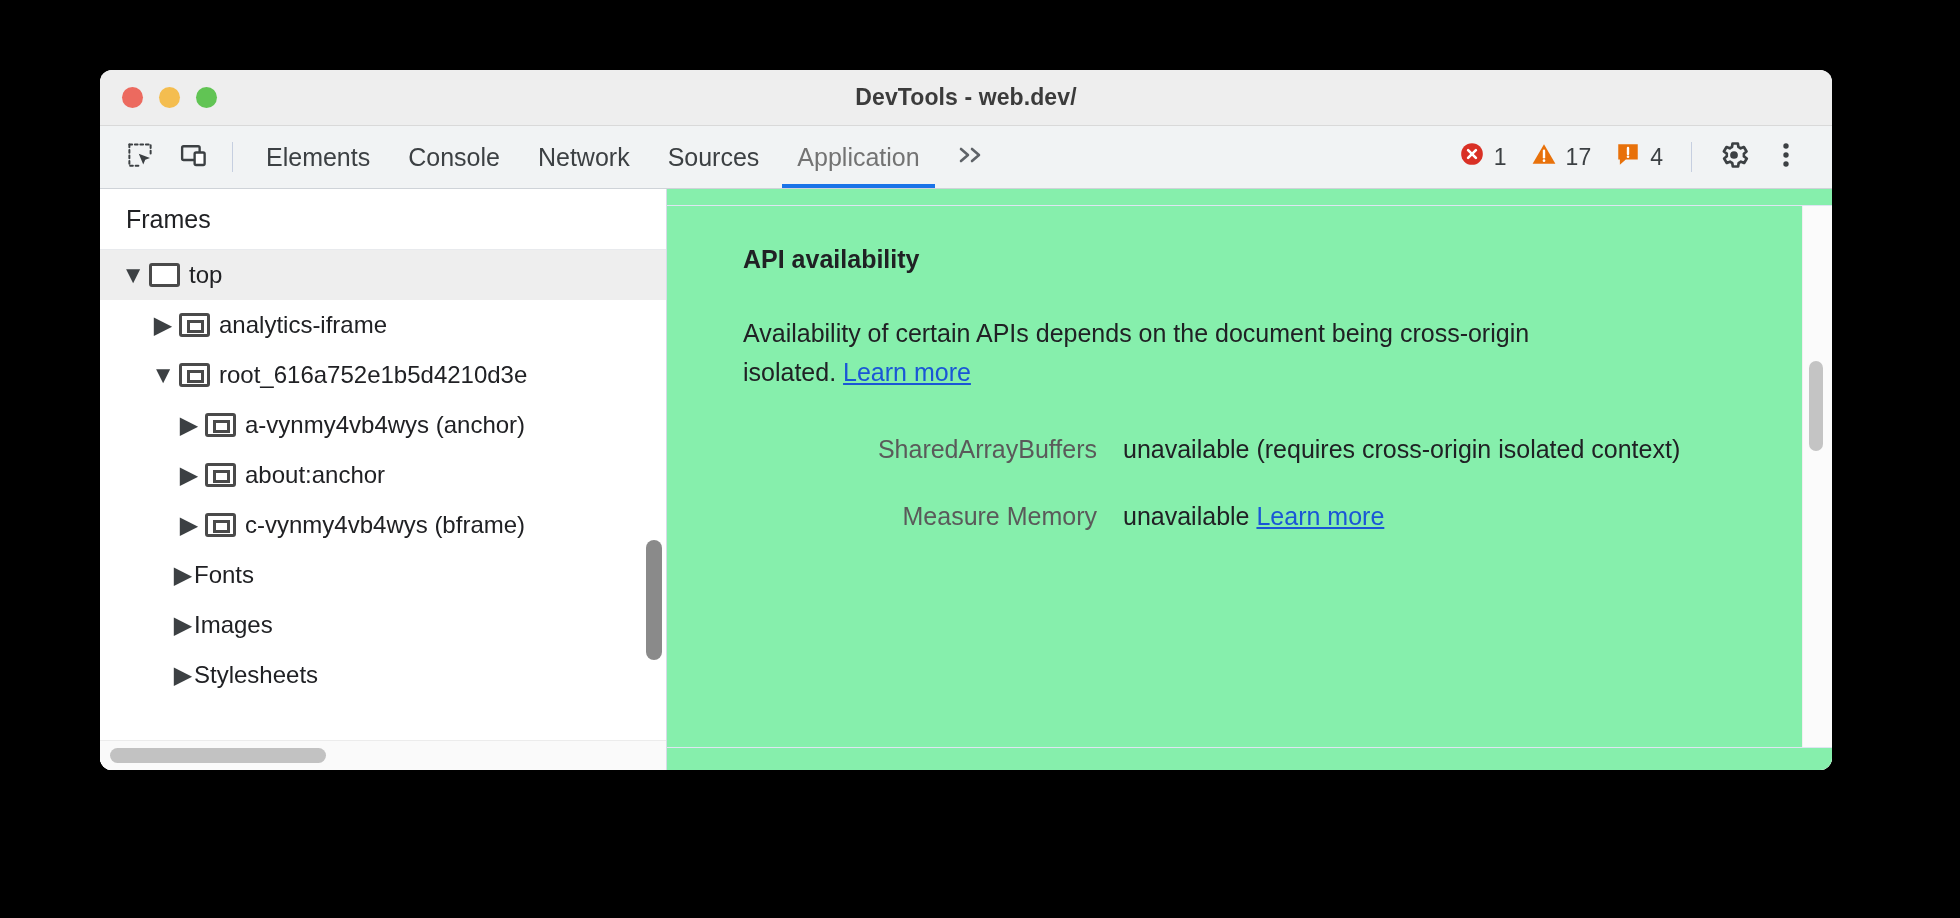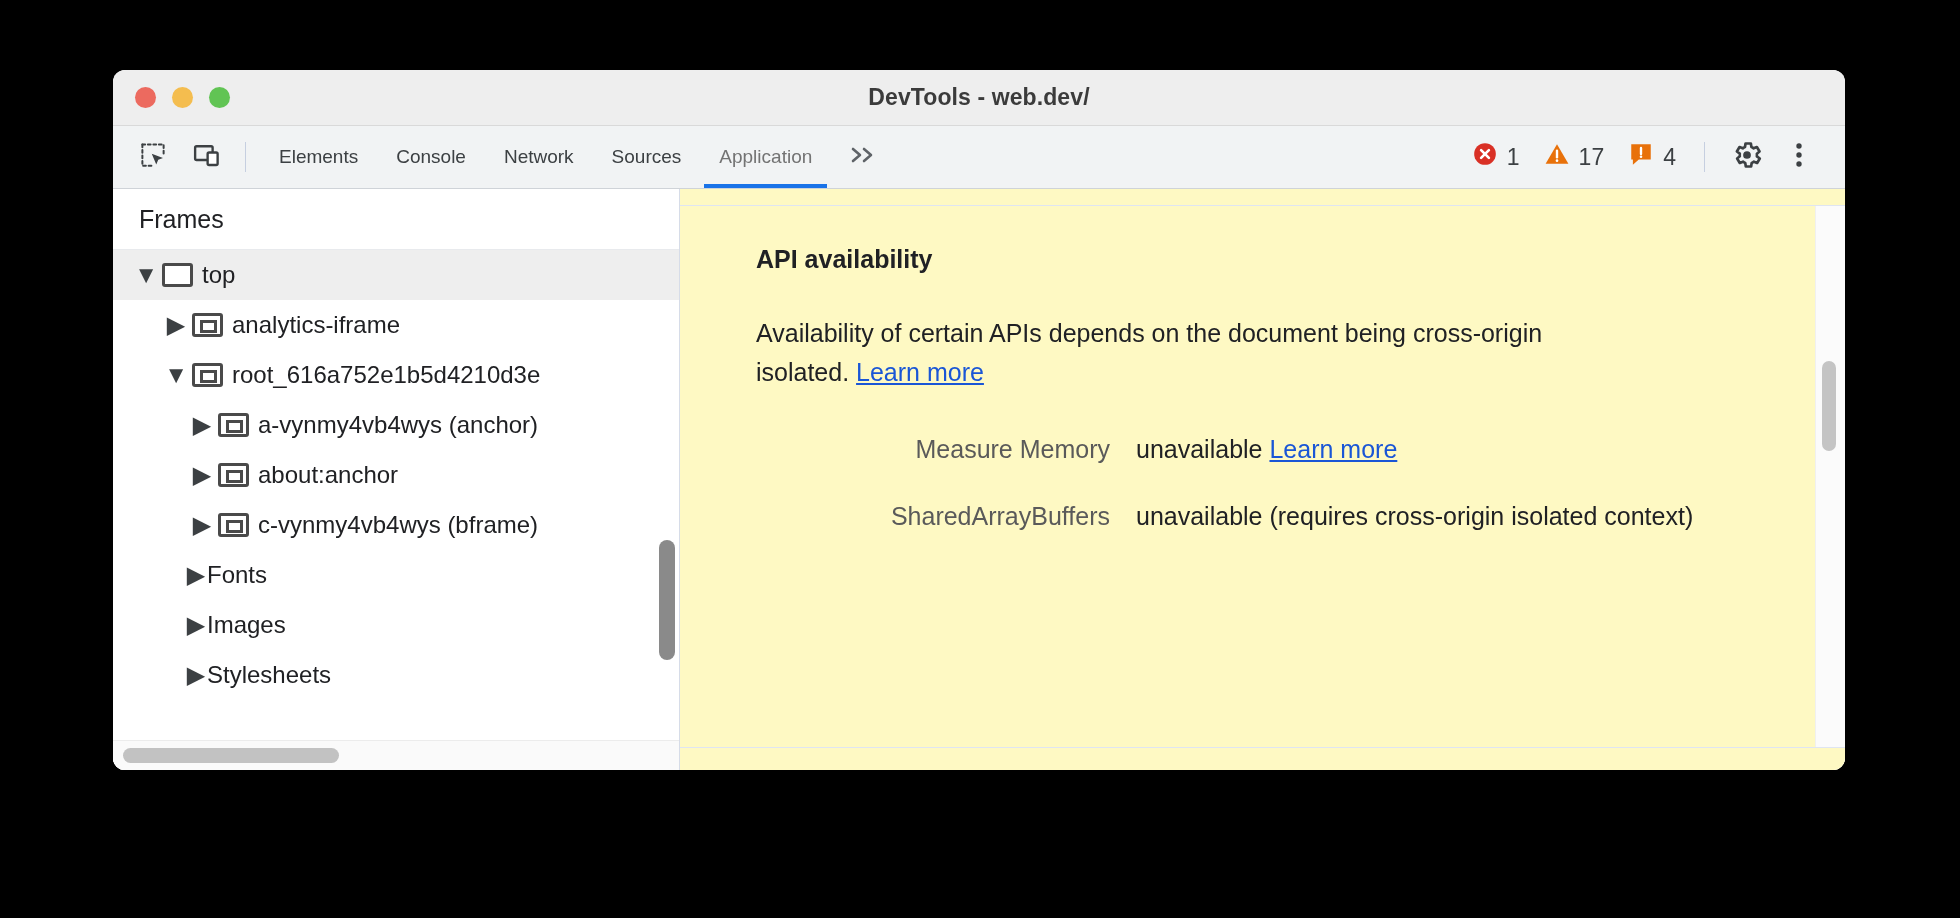--- a/index.html
+++ b/index.html
@@ -6,21 +6,21 @@
   html, body {
     width: 1960px; height: 918px;
     background: #000000;
     font-family: "Liberation Sans", sans-serif;
     overflow: hidden;
   }
 
   
   .window {
     position: absolute;
-    left: 113px; top: 70px;
+    left: 100px; top: 70px;
     width: 1732px; height: 700px;
     background: #ffffff;
     border-radius: 12px;
     overflow: hidden;
     box-shadow: 0 6px 26px rgba(0,0,0,0.55);
   }
   .titlebar {
     height: 56px;
     background: #eeeeee;
     border-bottom: 1px solid #d9d9d9;
@@ -58,21 +58,21 @@
     width: 48px; height: 44px;
     display: flex; align-items: center; justify-content: center;
     border-radius: 4px;
   }
   .vsep { width: 1px; height: 30px; background: #c6cfe0; margin: 0 14px; }
 
   .tabs { display: flex; align-items: stretch; height: 100%; }
   .tab {
     display: flex; align-items: center;
     padding: 0 19px;
-    font-size: 19px;
+    font-size: 25px;
     color: #3c4043;
     position: relative;
     white-space: nowrap;
   }
   .tab.active { color: #737373; }
   .tab.active::after {
     content: "";
     position: absolute;
     left: 4px; right: 4px; bottom: 0;
     height: 4px;
@@ -190,21 +190,21 @@
     left: 0; right: 0; bottom: 0;
     height: 30px;
     background: #fafafa;
     border-top: 1px solid #ececec;
   }
 
   
   .main {
     flex: 1 1 auto;
     position: relative;
-    background: #fef9c3;
+    background: #86efac;
     overflow: hidden;
   }
   .main-rule {
     position: absolute; left: 0; right: 0; top: 16px;
     height: 1px; background: #dfe5f2;
   }
   .main-rule.bottom { top: auto; bottom: 22px; }
   .content { padding: 56px 0 0 76px; }
   .h2 {
     font-size: 25px; font-weight: bold;
@@ -442,34 +442,34 @@
       <div class="main-rule bottom"></div>
 
       <div class="content">
         <div class="h2">API availability</div>
 
         <div class="para">
           <span>Availability of certain APIs depends on the document being cross-origin isolated. </span><a class="link" href="#">Learn more</a>
         </div>
 
         <div class="kv">
+          <span class="k">SharedArrayBuffers</span>
+          <span class="v">
+            <span>unavailable</span>
+            <span class="note">(requires cross-origin isolated context)</span>
+          </span>
+        </div>
+
+        <div class="kv">
           <span class="k">Measure Memory</span>
           <span class="v">
             <span>unavailable</span>
             <a class="link" href="#">Learn more</a>
           </span>
         </div>
-
-        <div class="kv">
-          <span class="k">SharedArrayBuffers</span>
-          <span class="v">
-            <span>unavailable</span>
-            <span class="note">(requires cross-origin isolated context)</span>
-          </span>
-        </div>
       </div>
 
       <div class="sb-track-v-main">
         <div class="sb-v-main"></div>
       </div>
     </div>
   </div>
 </div>
 
 </body></html>

